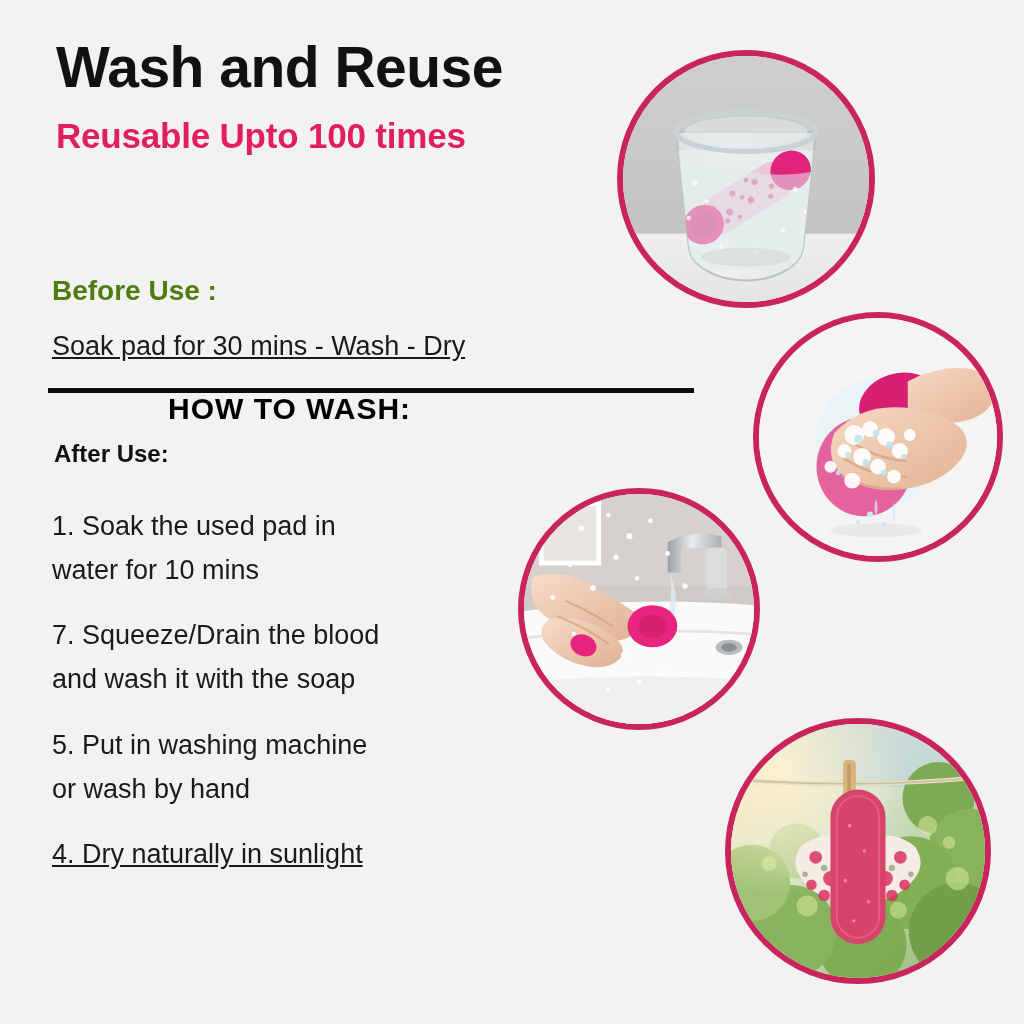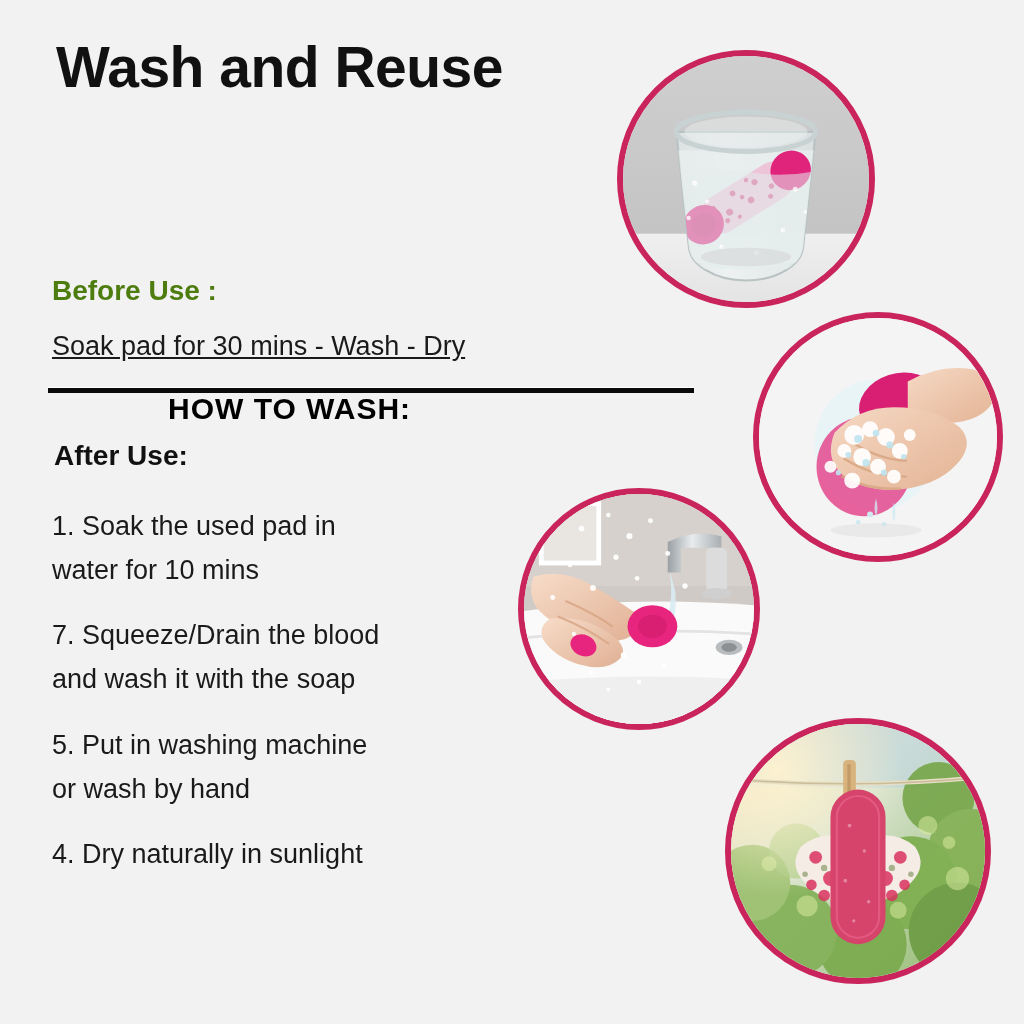--- a/index.html
+++ b/index.html
@@ -79,40 +79,40 @@
     font-size: 30px;
     font-weight: 700;
     color: #000000;
     letter-spacing: 1px;
     white-space: nowrap;
   }
   .after-label {
     position: absolute;
     left: 54px;
     top: 440px;
-    font-size: 28px;
+    font-size: 24px;
     font-weight: 700;
     color: #111111;
     white-space: nowrap;
   }
   .steps {
     position: absolute;
     left: 52px;
     top: 505px;
     width: 470px;
   }
   .step {
     font-size: 27px;
     font-weight: 400;
     color: #1a1a1a;
     line-height: 1.62;
     margin-bottom: 22px;
     white-space: pre-line;
   }
-  .step:last-child { margin-bottom: 12px; }
+  .step:last-child { margin-bottom: 12px; text-decoration: underline; }
 
   
   .photo {
     position: absolute;
     border-radius: 50%;
     overflow: hidden;
     box-sizing: border-box;
     border: 6px solid #c9255c;
   }
   .photo svg { display: block; width: 100%; height: 100%; }
@@ -121,20 +121,21 @@
   #photo-scrub { left: 753px; top: 312px; width: 250px; height: 250px; }
   #photo-rinse { left: 518px; top: 488px; width: 242px; height: 242px; }
   #photo-dry   { left: 725px; top: 718px; width: 266px; height: 266px; }
 </style>
 </head>
 <body>
 
 <div class="stage">
 
   <div class="title">Wash and Reuse</div>
+  <div class="subtitle">Reusable Upto 100 times</div>
 
   <div class="before-label">Before Use :</div>
   <div class="before-text">Soak pad for 30 mins - Wash - Dry</div>
 
   <div class="divider"></div>
   <div class="watermark">HOW TO WASH:</div>
 
   <div class="after-label">After Use:</div>
 
   <div class="steps">

